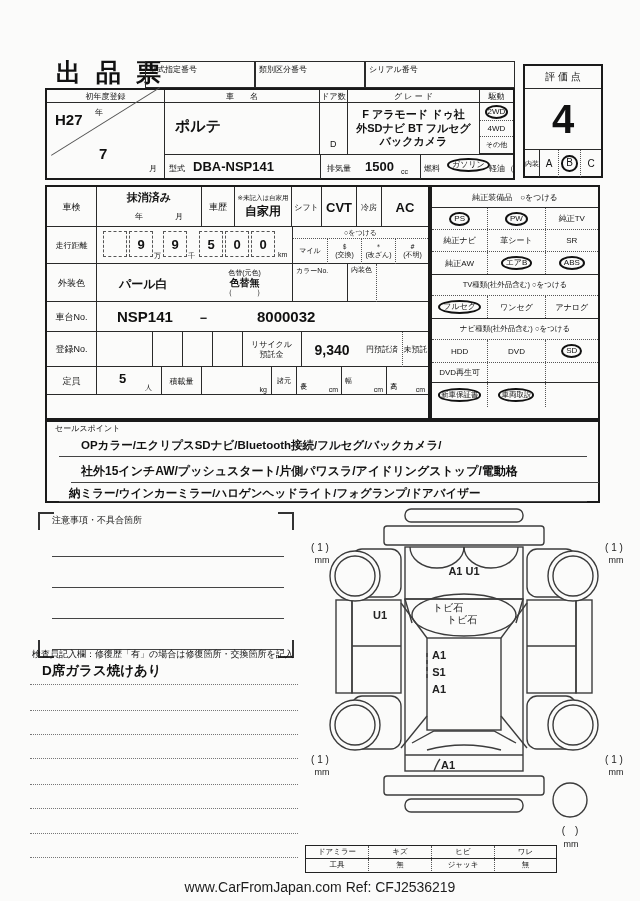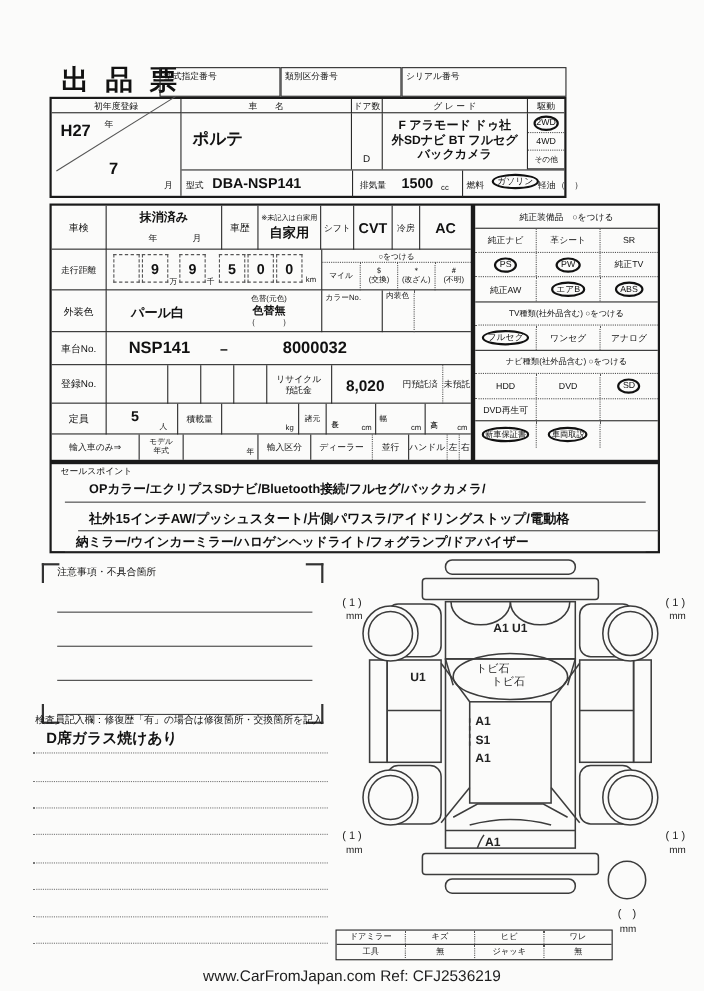--- a/index.html
+++ b/index.html
@@ -34,20 +34,32 @@
   <div class="bx" style="left:145px;top:61px;width:110px;height:27px;">
     <span class="lbl s8 abs" style="left:3px;top:2px;">型式指定番号</span>
   </div>
   <div class="bx" style="left:255px;top:61px;width:110px;height:27px;">
     <span class="lbl s8 abs" style="left:3px;top:2px;">類別区分番号</span>
   </div>
   <div class="bx" style="left:365px;top:61px;width:150px;height:27px;">
     <span class="lbl s8 abs" style="left:3px;top:2px;">シリアル番号</span>
   </div>
 
+  <div class="bx2" style="left:523px;top:64px;width:80px;height:114px;">
+    <div class="abs c solb s10" style="left:0;top:0;width:76px;height:23px;">評 価 点</div>
+    <div class="abs c b" style="left:0;top:23px;width:76px;height:60px;font-size:40px;">4</div>
+    <div class="abs" style="left:0;top:83px;width:76px;height:27px;border-top:1px solid #2a2a2a;">
+      <div class="abs c s7 solr" style="left:0;top:0;width:15px;height:27px;line-height:1.1;">内装</div>
+      <div class="abs c s10" style="left:15px;top:0;width:18px;height:27px;">A</div>
+      <div class="abs c s10 dotl" style="left:33px;top:0;width:22px;height:27px;">
+        <span class="circ">B</span>
+      </div>
+      <div class="abs c s10 dotl" style="left:55px;top:0;width:21px;height:27px;">C</div>
+    </div>
+  </div>
 
   <div class="bx2" style="left:45px;top:88px;width:470px;height:92px;">
 
     <div class="abs c s8 solr solb" style="left:0;top:0;width:118px;height:13px;">初年度登録</div>
     <div class="abs solr" style="left:0;top:13px;width:118px;height:75px;">
       <div class="abs" style="left:4px;top:52px;width:128px;border-top:1px solid #555;transform:rotate(-32deg);transform-origin:left top;"></div>
       <span class="abs b s15" style="left:8px;top:8px;">H27</span>
       <span class="abs s8" style="left:48px;top:4px;">年</span>
       <span class="abs b s15" style="left:52px;top:42px;">7</span>
       <span class="abs s8" style="left:102px;top:60px;">月</span>
@@ -168,21 +180,21 @@
     <div class="abs" style="left:0;top:145px;width:381px;height:35px;border-bottom:1px solid #2a2a2a;">
       <div class="abs c s9 solr" style="left:0;top:0;width:50px;height:35px;">登録No.</div>
       <div class="abs solr" style="left:105px;top:0;width:0;height:35px;"></div>
       <div class="abs solr" style="left:135px;top:0;width:0;height:35px;"></div>
       <div class="abs solr" style="left:165px;top:0;width:0;height:35px;"></div>
       <div class="abs solr" style="left:195px;top:0;width:0;height:35px;"></div>
       <div class="abs col s8 solr" style="left:195px;top:0;width:60px;height:35px;line-height:1.2;">
         <span>リサイクル</span>
         <span>預託金</span>
       </div>
-      <div class="abs c b" style="left:255px;top:0;width:60px;height:35px;font-size:14px;">8,020</div>
+      <div class="abs c b" style="left:255px;top:0;width:60px;height:35px;font-size:14px;">9,340</div>
       <div class="abs c s8" style="left:315px;top:0;width:40px;height:35px;">円預託済</div>
       <div class="abs c s8 dotl" style="left:355px;top:0;width:26px;height:35px;">未預託</div>
     </div>
 
     <div class="abs" style="left:0;top:180px;width:381px;height:28px;border-bottom:1px solid #2a2a2a;padding-left:45px;">
       <div class="abs c s9 solr" style="left:0;top:0;width:50px;height:28px;">定員</div>
       <div class="abs solr" style="left:50px;top:0;width:65px;height:28px;">
         <span class="abs b s13" style="left:22px;top:4px;">5</span>
         <span class="abs s7" style="left:48px;top:16px;">人</span>
       </div>
@@ -198,54 +210,37 @@
       <div class="abs c s7" style="left:295px;top:0;width:13px;height:28px;">幅</div>
       <div class="abs solr" style="left:308px;top:0;width:32px;height:28px;">
           <span class="abs s7" style="right:3px;bottom:2px;">cm</span>
         </div>
       <div class="abs c s7" style="left:340px;top:0;width:13px;height:28px;line-height:1.05;writing-mode:vertical-rl;">高さ</div>
       <div class="abs" style="left:353px;top:0;width:28px;height:28px;">
           <span class="abs s7" style="right:3px;bottom:2px;">cm</span>
         </div>
     </div>
 
-    <div class="abs" style="left:0;top:208px;width:381px;height:23px;">
-      <div class="abs c s8 solr" style="left:0;top:0;width:80px;height:23px;">輸入車のみ⇒</div>
-      <div class="abs col s7 solr" style="left:80px;top:0;width:40px;height:23px;line-height:1.1;">
-        <span>モデル</span>
-        <span>年式</span>
-      </div>
-      <div class="abs solr" style="left:120px;top:0;width:68px;height:23px;">
-        <span class="abs s7" style="right:3px;bottom:2px;">年</span>
-      </div>
-      <div class="abs c s8 solr" style="left:188px;top:0;width:48px;height:23px;">輸入区分</div>
-      <div class="abs c s8" style="left:236px;top:0;width:55px;height:23px;">ディーラー</div>
-      <div class="abs c s8 dotl" style="left:291px;top:0;width:33px;height:23px;">並行</div>
-      <div class="abs c s8 solr" style="left:324px;top:0;width:0;height:23px;"></div>
-      <div class="abs c s8" style="left:324px;top:0;width:35px;height:23px;">ハンドル</div>
-      <div class="abs c s8 dotl" style="left:359px;top:0;width:11px;height:23px;">左</div>
-      <div class="abs c s8 dotl" style="left:370px;top:0;width:11px;height:23px;">右</div>
-    </div>
   </div>
 
   <div class="bx2" style="left:430px;top:185px;width:170px;height:235px;">
     <div class="c s8 solb" style="height:20px;">純正装備品　○をつける</div>
+    <div style="display:flex;height:21px;" class="dotb">
+      <div class="c s8" style="width:56px;">
+          <span class="circ">PS</span>
+        </div>
+      <div class="c s8 dotl" style="width:57px;">
+          <span class="circ">PW</span>
+        </div>
+      <div class="c s8 dotl" style="width:53px;">純正TV</div>
+    </div>
     <div style="display:flex;height:21px;" class="dotb">
       <div class="c s8" style="width:56px;">純正ナビ</div>
       <div class="c s8 dotl" style="width:57px;">革シート</div>
       <div class="c s8 dotl" style="width:53px;">SR</div>
-    </div>
-    <div style="display:flex;height:21px;" class="dotb">
-      <div class="c s8" style="width:56px;">
-          <span class="circ">PS</span>
-        </div>
-      <div class="c s8 dotl" style="width:57px;">
-          <span class="circ">PW</span>
-        </div>
-      <div class="c s8 dotl" style="width:53px;">純正TV</div>
     </div>
     <div style="display:flex;height:22px;" class="solb">
       <div class="c s8" style="width:56px;">純正AW</div>
       <div class="c s8 dotl" style="width:57px;">
           <span class="circ">エアB</span>
         </div>
       <div class="c s8 dotl" style="width:53px;">
           <span class="circ">ABS</span>
         </div>
     </div>

